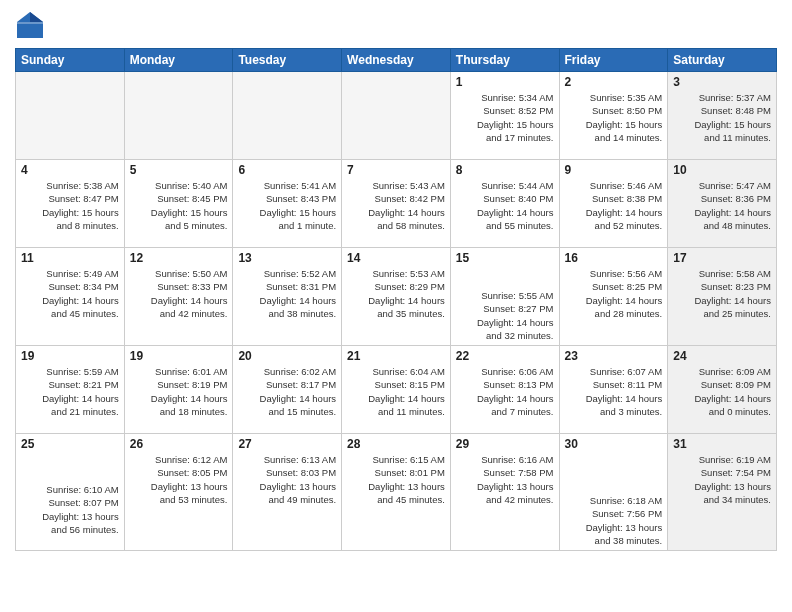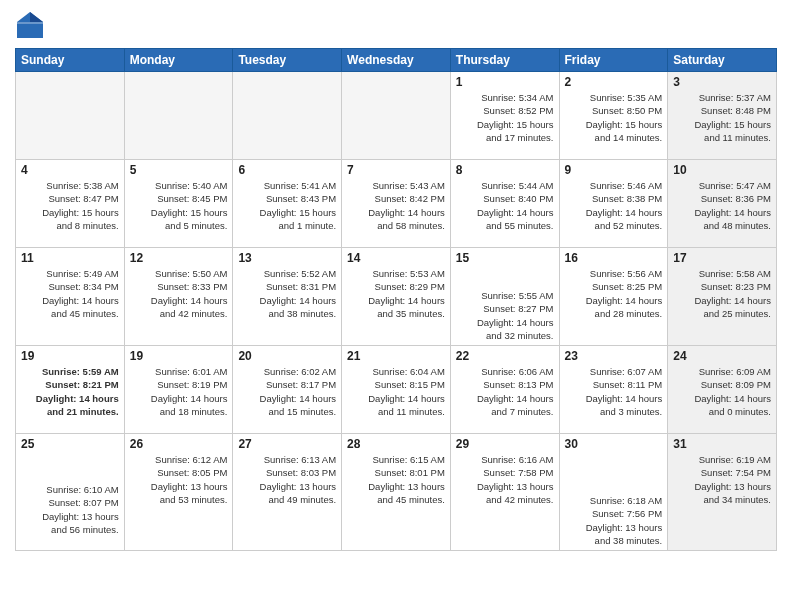--- a/index.html
+++ b/index.html
@@ -261,21 +261,21 @@
             <span class="day-num">17</span>
             <div class="day-detail" style="white-space: pre-line;">Sunrise: 5:58 AM
 Sunset: 8:23 PM
 Daylight: 14 hours
 and 25 minutes.</div>
           </td>
         </tr>
         <tr>
           <td>
             <span class="day-num">19</span>
-            <div class="day-detail" style="white-space: pre-line; font-weight: bold;">Sunrise: 5:59 AM
+            <div class="day-detail" style="white-space: pre-line;">Sunrise: 5:59 AM
 Sunset: 8:21 PM
 Daylight: 14 hours
 and 21 minutes.</div>
           </td>
           <td>
             <span class="day-num">19</span>
             <div class="day-detail" style="white-space: pre-line;">Sunrise: 6:01 AM
 Sunset: 8:19 PM
 Daylight: 14 hours
 and 18 minutes.</div>

